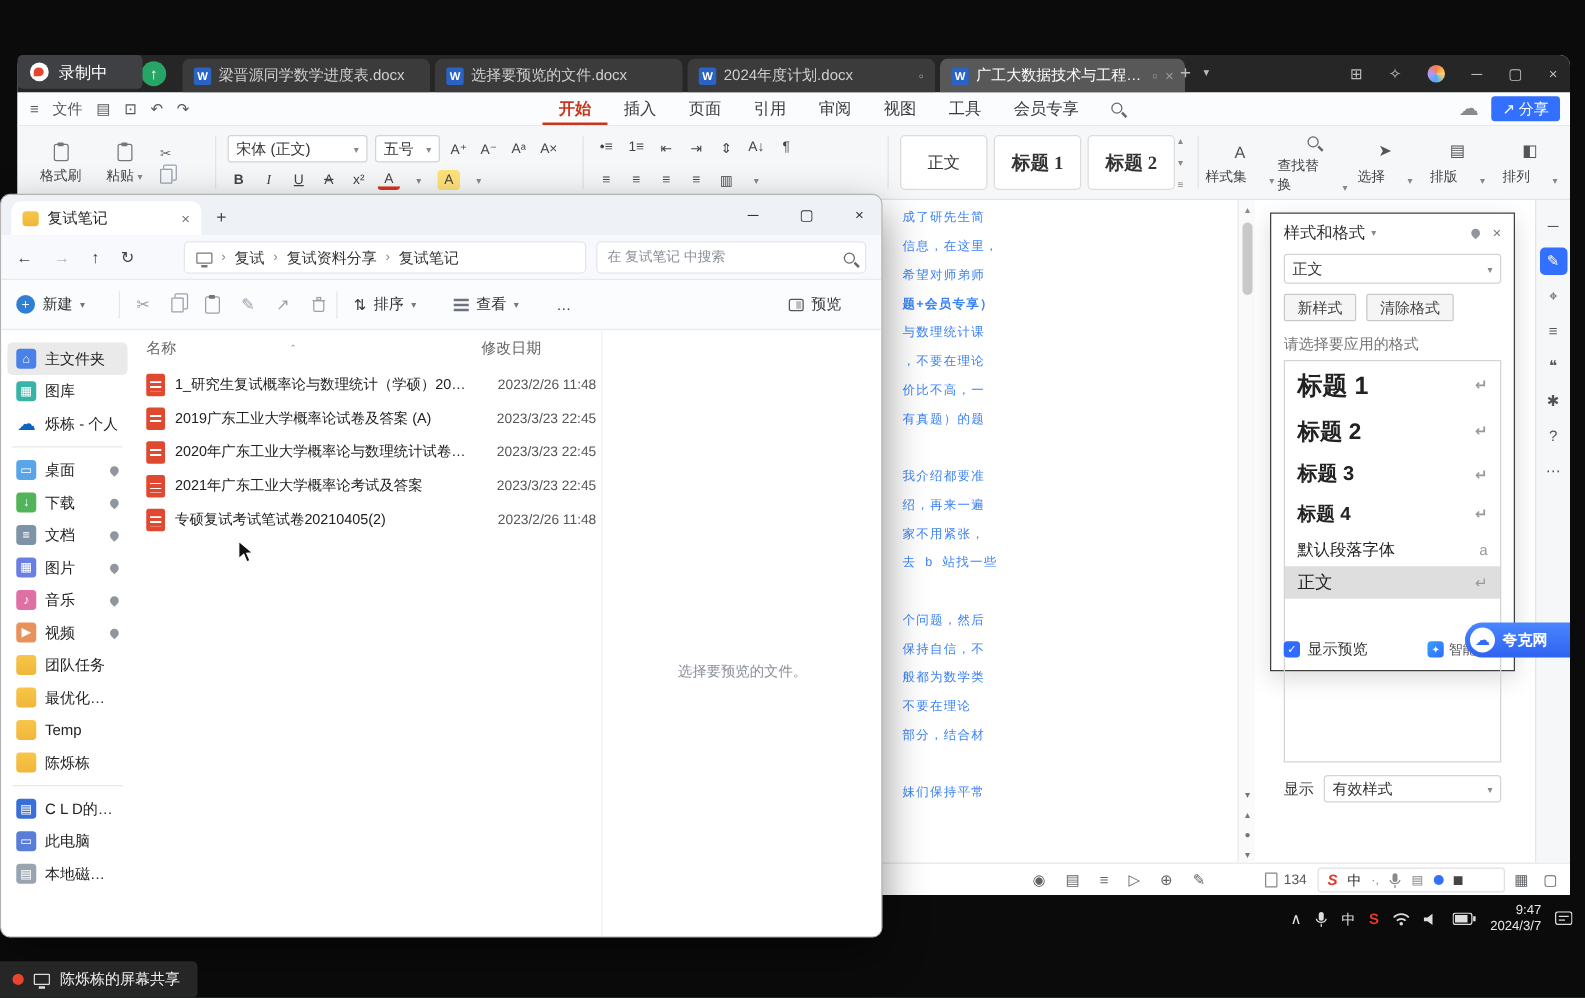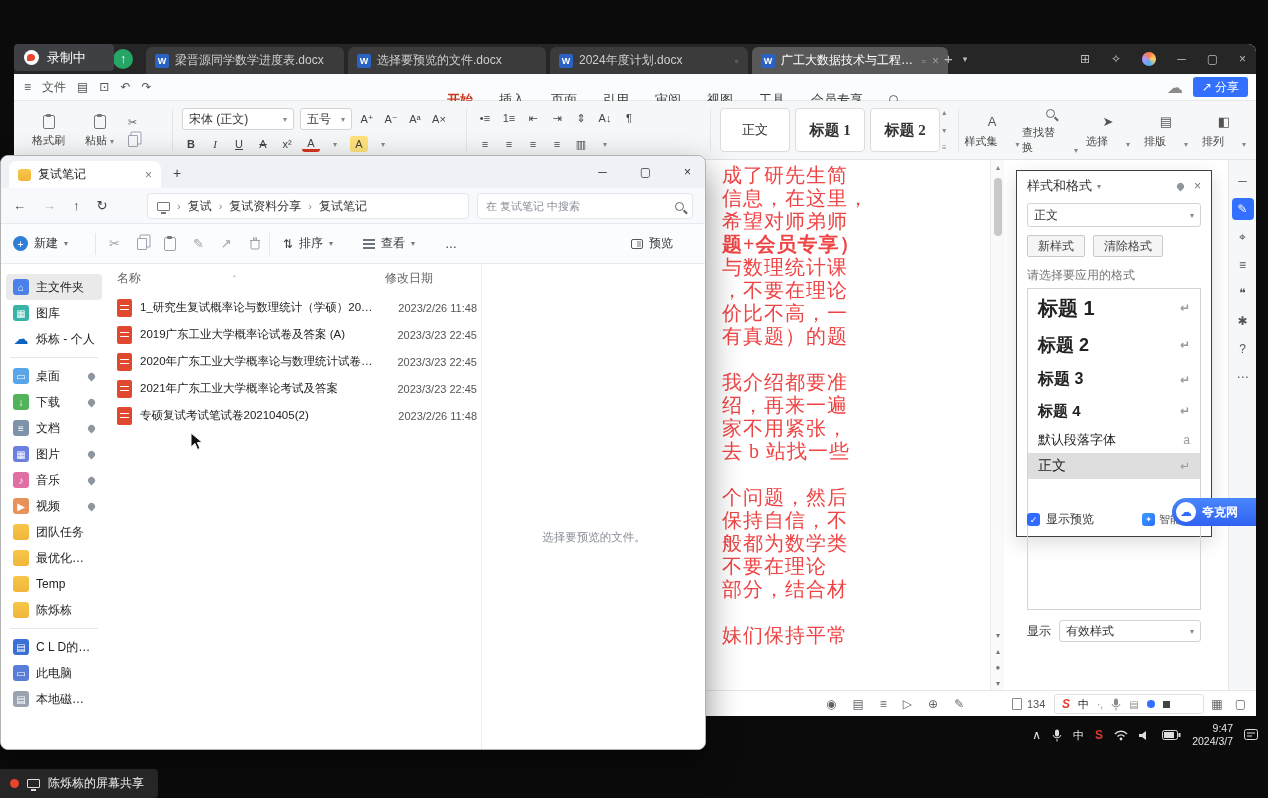--- a/index.html
+++ b/index.html
@@ -16,21 +16,21 @@
 .dtab .lbl{overflow:hidden;text-overflow:ellipsis;white-space:nowrap;flex:1}
 .dtab .tx{color:#9b9b9b;font-size:12px;flex:none}
 .wic{width:14px;height:14px;border-radius:2px;background:#2a63c4;color:#fff;font-size:9px;font-weight:700;display:flex;align-items:center;justify-content:center;flex:none}
 #newtab{position:absolute;left:930px;top:6px;color:#bdbdbd;font-size:15px;display:flex;gap:10px;align-items:center}
 #newtab .crt{font-size:9px}
 #wps-winctl{position:absolute;right:10px;top:0;height:30px;display:flex;gap:21px;align-items:center;color:#bdbdbd;font-size:12px}
 .ai-dot{width:14px;height:14px;border-radius:50%;background:conic-gradient(#ff7a45,#ffd166,#4dabf7,#b197fc,#ff7a45)}
 
 #wps-menubar{position:absolute;left:0;top:30px;width:100%;height:27px;background:#fbfcfd;border-bottom:1px solid #e8e8e8}
 #mb-left{position:absolute;left:10px;top:0;height:26px;display:flex;align-items:center;gap:11px;color:#555;font-size:12px}
-#mb-menus{position:absolute;left:420px;top:0;height:39px;display:flex;align-items:flex-end}
+#mb-menus{position:absolute;left:420px;top:0;height:39px;display:flex;align-items:flex-start}
 .mi{padding:0 13px;font-size:13px;color:#3a3a3a;height:26px;line-height:26px}
 .mi.active{color:#c9361c;font-weight:700;border-bottom:2px solid #c9361c}
 #mb-right{position:absolute;right:8px;top:3px;display:flex;gap:10px;align-items:center}
 #share-btn{height:20px;background:#3370ff;color:#fff;font-size:12px;border-radius:3px;display:flex;align-items:center;gap:3px;padding:0 9px}
 .mag{width:9px;height:9px;border:1.6px solid #666;border-radius:50%;position:relative;display:inline-block}
 .mag::after{content:"";position:absolute;left:7px;top:8px;width:5px;height:1.6px;background:#666;transform:rotate(45deg)}
 
 #wps-ribbon{position:absolute;left:0;top:57px;width:100%;height:59px;background:#f6f7f9;border-bottom:1px solid #e2e4e8}
 .vsep{position:absolute;top:8px;height:42px;width:1px;background:#e4e4e4}
 .tallbtn{display:flex;flex-direction:column;align-items:center;justify-content:center;gap:4px;font-size:11px;color:#444;padding:0 6px;height:48px}
@@ -48,21 +48,21 @@
 .gi{width:70px;height:44px;background:#fff;border:1px solid #dcdcdc;border-radius:4px;display:flex;align-items:center;justify-content:center;font-size:13px;color:#333}
 .gi:nth-child(2),.gi:nth-child(3){font-family:"Liberation Serif","DejaVu Serif",serif;font-weight:700;font-size:15px}
 #gal-arr{position:absolute;left:928px;top:7px;display:flex;flex-direction:column;justify-content:space-between;height:44px;color:#888;font-size:8px;align-items:center}
 .rtool{position:absolute;top:6px;width:56px;height:48px;display:flex;flex-direction:column;align-items:center;justify-content:center;gap:5px;font-size:11px;color:#444}
 .rtool .tic{height:15px;display:flex;align-items:center;color:#555;font-size:13px}
 .rtool .tlab{display:flex;gap:18px;align-items:flex-end}
 .rtool .crt{font-size:8px;color:#888}
 
 #wps-doc{position:absolute;left:686px;top:116px;width:528px;height:530px;background:#fff}
 #doclines{position:absolute;left:22px;top:4px;width:300px}
-.dline{height:23px;line-height:23px;font-size:20px;color:#ef4444;font-family:Liberation Serif, serif;letter-spacing:1px;white-space:nowrap}
+.dline{height:23px;line-height:23px;font-size:10px;color:#3b82f6;font-family:Liberation Mono, monospace;letter-spacing:1px;white-space:nowrap}
 .dline.b{font-weight:700}
 
 #dscroll{position:absolute;left:976px;top:116px;width:14px;height:530px;background:#fafafa;border-left:1px solid #ececec;z-index:2}
 #dscroll .arr{width:14px;height:14px;display:flex;align-items:center;justify-content:center;color:#888;font-size:8px}
 #dthumb{position:absolute;left:3px;top:18px;width:8px;height:58px;background:#c9c9c9;border-radius:4px}
 #dnav{position:absolute;bottom:2px;left:0;width:14px;display:flex;flex-direction:column;align-items:center;gap:7px;color:#777;font-size:8px}
 
 #rstrip{position:absolute;left:1214px;top:116px;width:28px;height:530px;background:#f6f7f9;border-left:1px solid #e6e6e6;display:flex;flex-direction:column;align-items:center;padding-top:10px;gap:6px;z-index:2}
 .rs{width:22px;height:22px;display:flex;align-items:center;justify-content:center;color:#555;font-size:12px;border-radius:4px}
 .rs.active{background:#3370ff;color:#fff}

